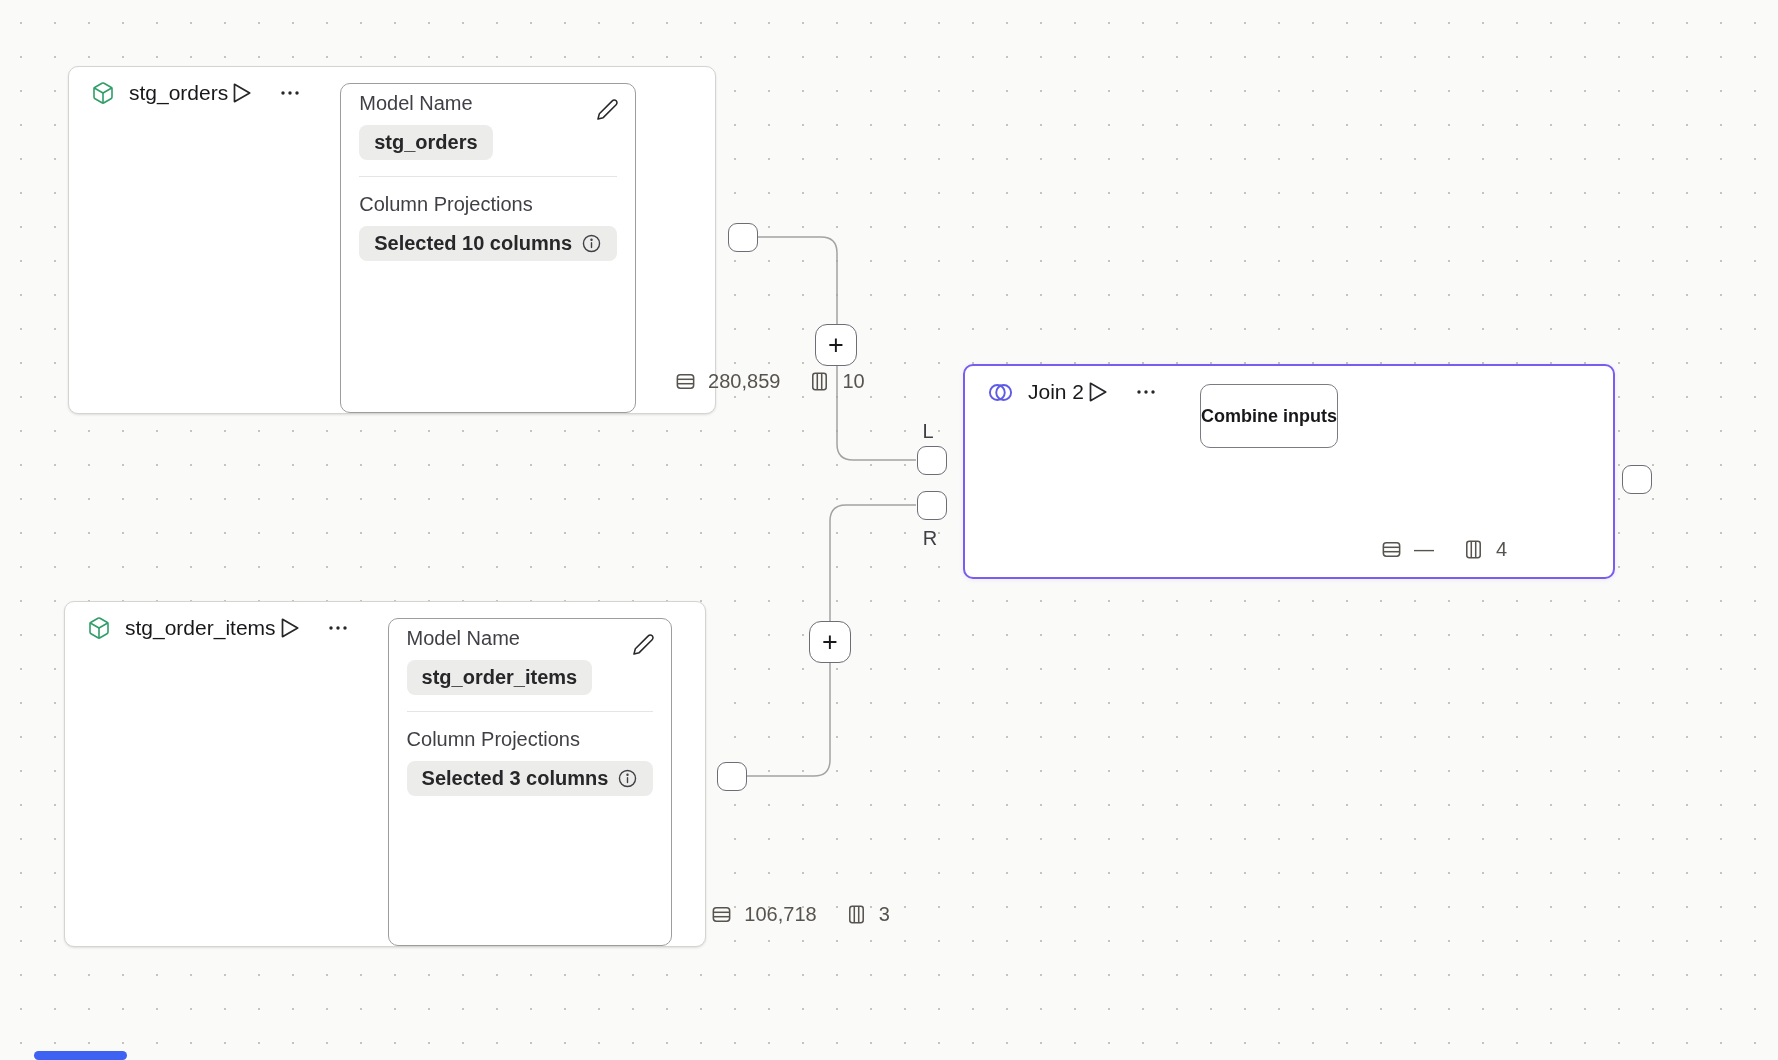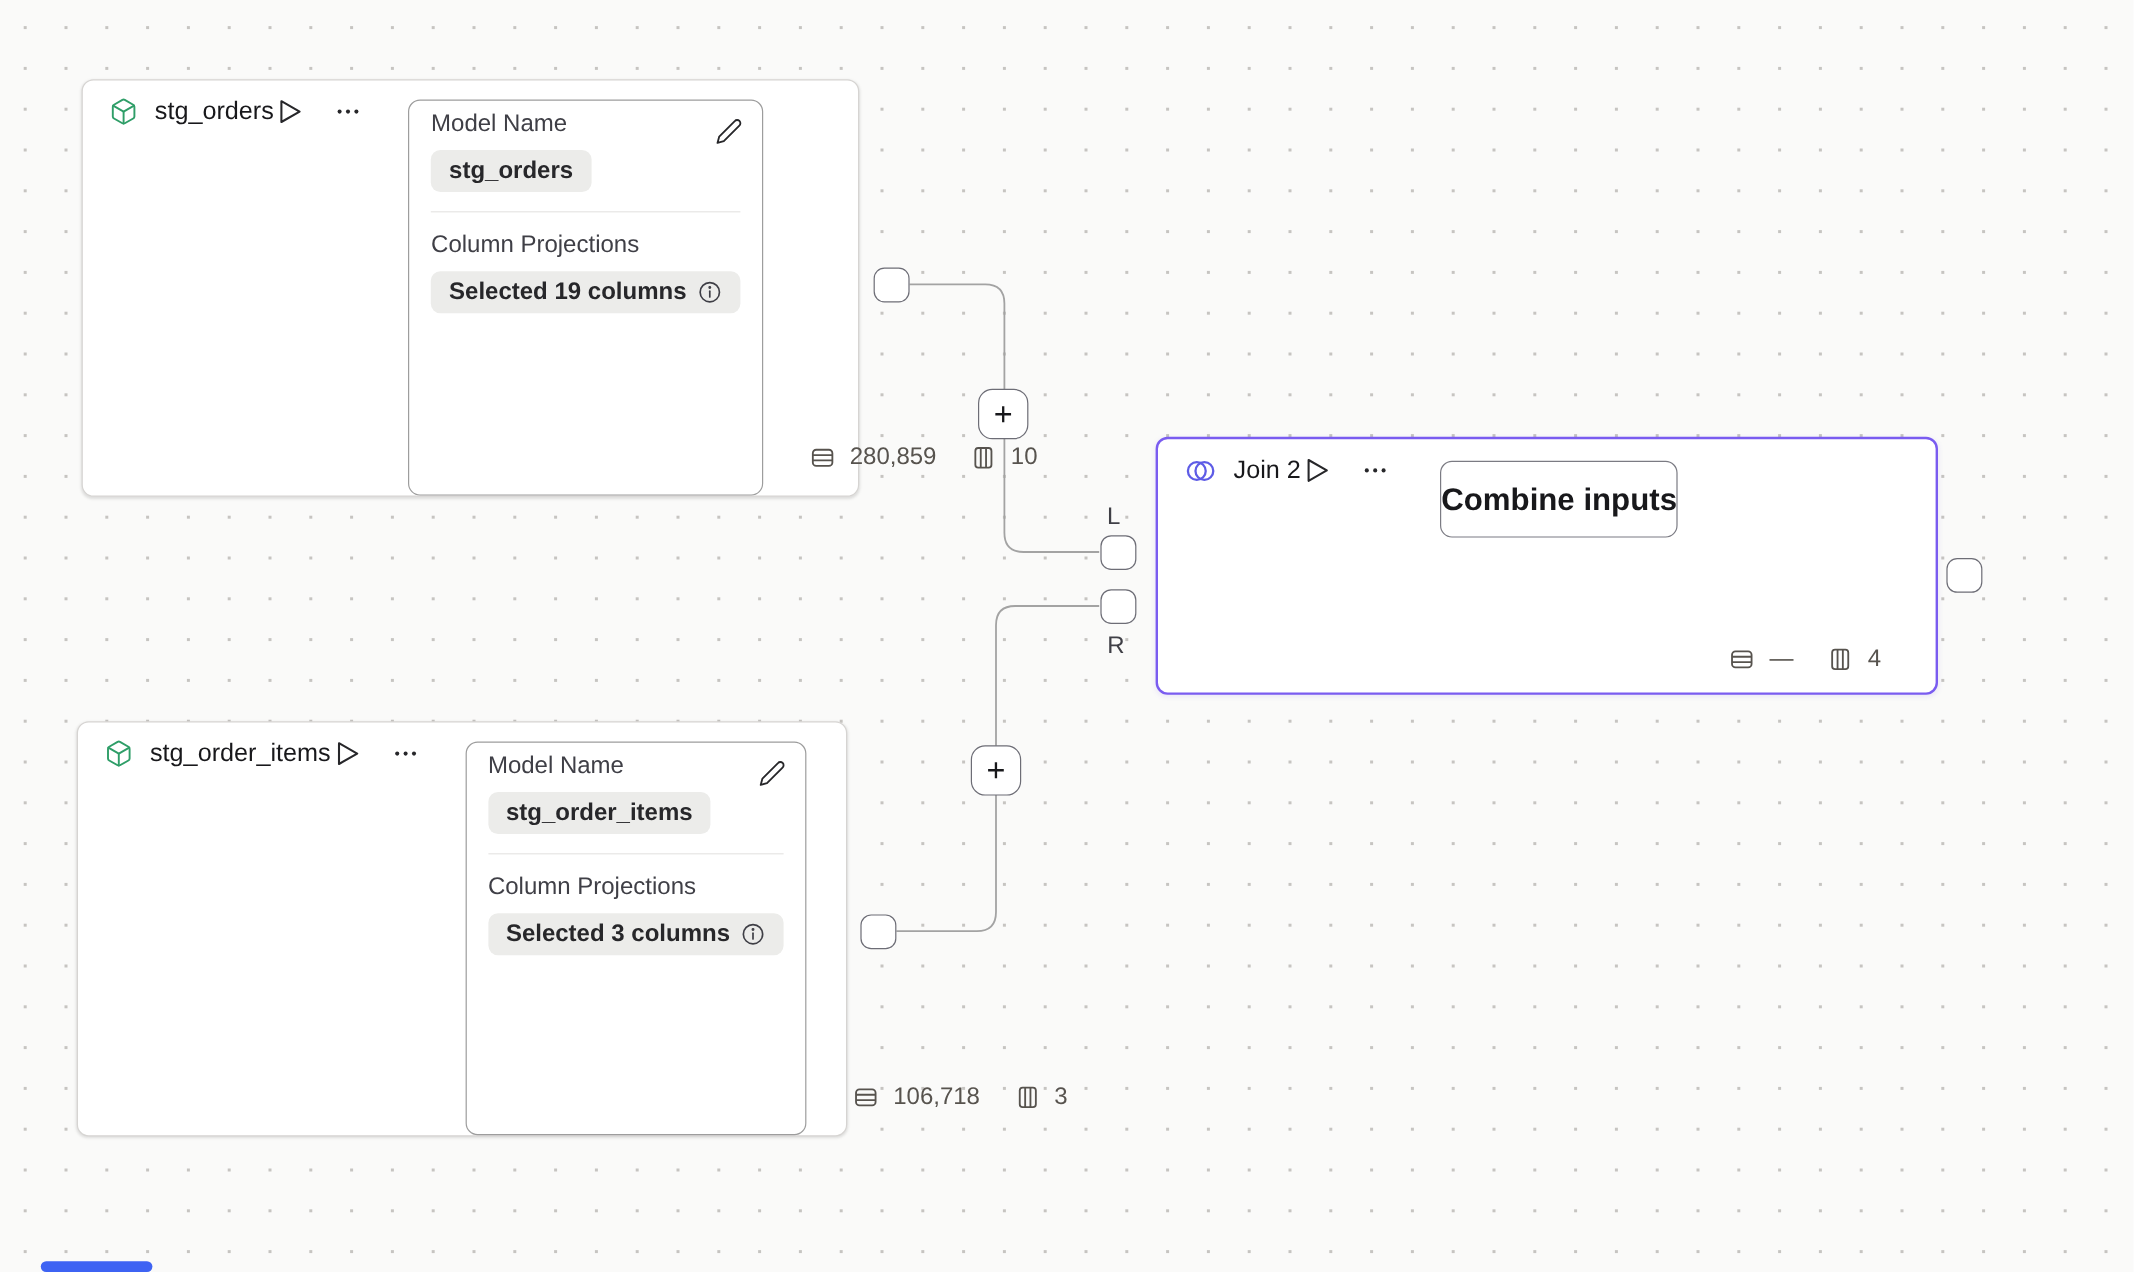--- a/index.html
+++ b/index.html
@@ -90,21 +90,21 @@
     box-shadow: 0 1px 4px rgba(110,80,240,.10);
   }
   #node-join .node-header { height: 52px; }
   .combine-btn {
     margin: 18px 20px 0 20px;
     height: 64px; flex: none;
     background: #ffffff;
     border: 1px solid #7b7b83;
     border-radius: 10px;
     font-family: inherit;
-    font-size: 26px; font-weight: 600; color: #18181b;
+    font-size: 18px; font-weight: 600; color: #18181b;
     cursor: pointer;
   }
   #node-join .node-footer { padding-bottom: 16px; }
 
   
   .port {
     position: absolute;
     width: 30px; height: 29px;
     background: #fff;
     border: 1.5px solid #6d6d76;
@@ -195,21 +195,21 @@
           </svg>
         </span>
       </button>
       <div class="field-label">Model Name</div>
       <span class="pill">
         <span>stg_orders</span>
       </span>
       <div class="card-divider"></div>
       <div class="field-label">Column Projections</div>
       <span class="pill">
-        <span>Selected 19 columns</span>
+        <span>Selected 10 columns</span>
         <span class="icon">
           <svg width="21" height="21" viewBox="0 0 24 24" fill="none" stroke="#3f3f46" stroke-width="1.6" stroke-linecap="round">
             <circle cx="12" cy="12" r="9.2"></circle>
               <line x1="12" y1="11" x2="12" y2="16.6"></line>
               <circle cx="12" cy="7.6" r="0.6" fill="#3f3f46"></circle>
           </svg>
         </span>
       </span>
     </div>
 

